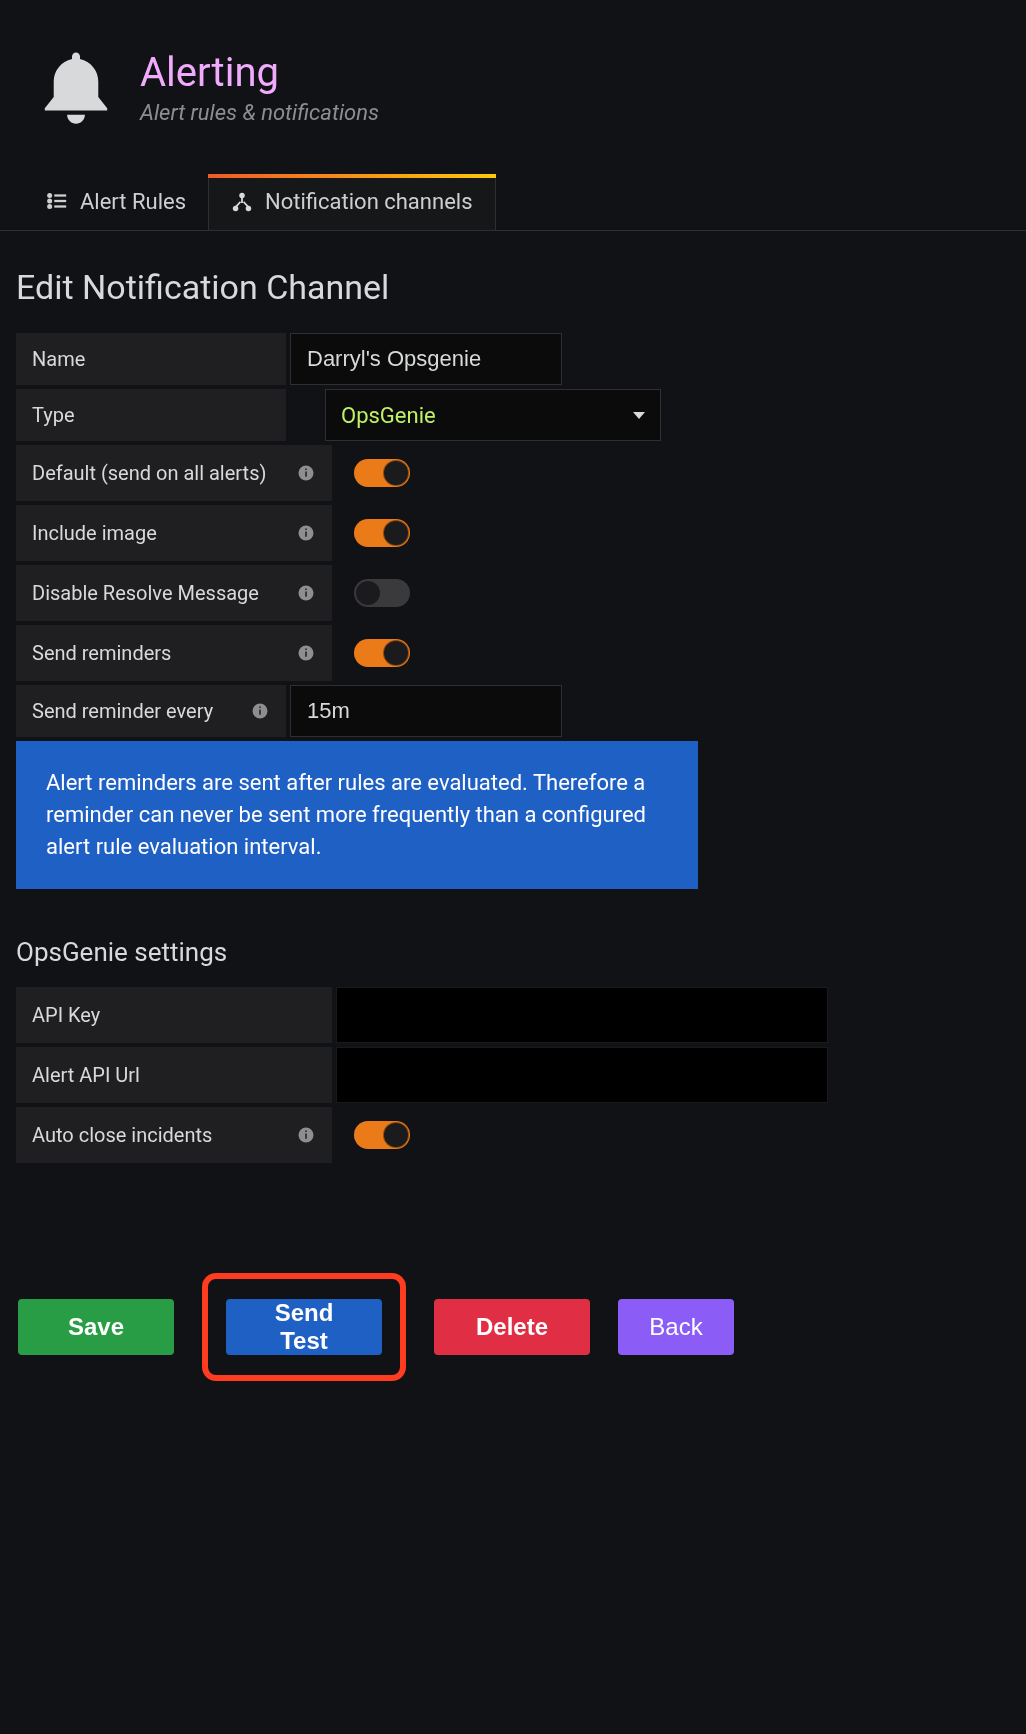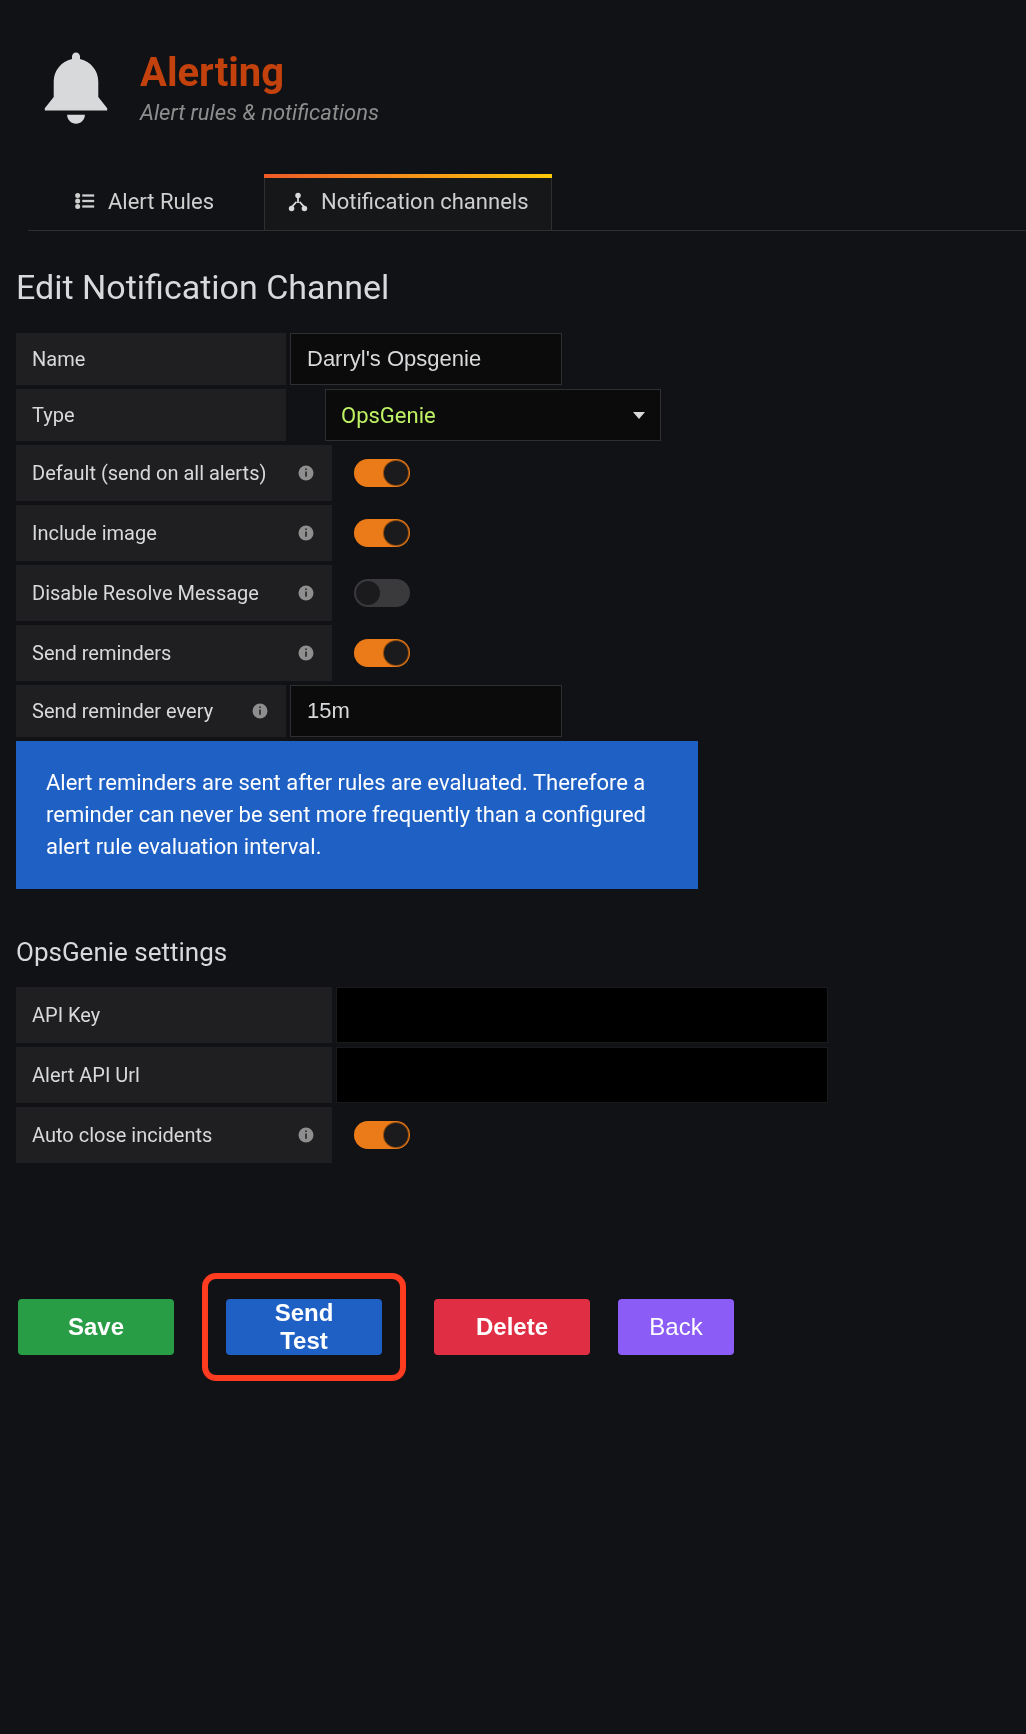--- a/index.html
+++ b/index.html
@@ -14,35 +14,33 @@
   .page { padding: 40px 0 0 0; }
   .header-row {
     display: flex;
     align-items: center;
     gap: 28px;
     padding: 8px 40px 24px 40px;
   }
   .bell-svg { width: 72px; height: 78px; }
   .title-block h1 {
     font-size: 40px;
-    font-weight: 700;
-    color: #c2410c;
+    font-weight: 400;
+    color: #f0abfc;
   }
   .title-block .sub {
     font-size: 22px;
     color: #8e8e8e;
     margin-top: 4px;
     font-style: italic;
   }
   .tabs {
     display: flex;
-    gap: 28px;
     padding: 24px 40px 0 24px;
     border-bottom: 1px solid #2f2f32;
-    margin-left: 28px;
   }
   .tab {
     display: flex;
     align-items: center;
     gap: 12px;
     padding: 14px 22px 16px 22px;
     font-size: 22px;
     color: #cfcfd0;
     cursor: pointer;
     position: relative;

